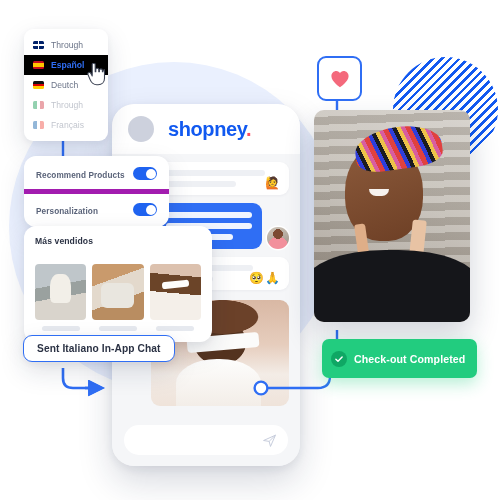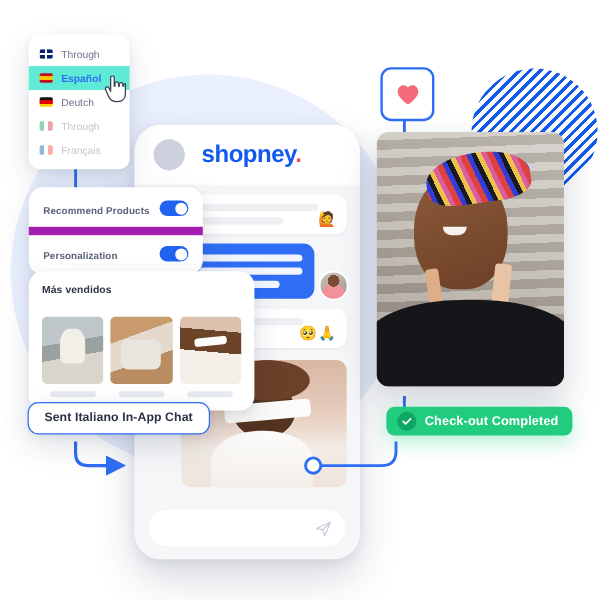--- a/index.html
+++ b/index.html
@@ -95,39 +95,39 @@
   
   .card{
     position:absolute;background:#fff;border-radius:12px;
     box-shadow:0 10px 26px rgba(26,38,70,.13),0 2px 6px rgba(26,38,70,.06);
     z-index:9;
   }
 
   
   #lang{left:24px;top:29px;width:84px;padding:6px 0;border-radius:9px;}
   .lang-item{display:flex;align-items:center;gap:7px;padding:5px 9px;font-size:8.6px;color:#6b7488;}
-  .lang-item.sel{background:#5eead4;color:#2f6ef4;font-weight:700;}
+  .lang-item.sel{background:#000000;color:#2f6ef4;font-weight:700;}
   .lang-item.dim{opacity:.42;}
   .flag{width:11px;height:8px;border-radius:1.5px;flex:none;overflow:hidden;display:block;}
   .f-uk{background:
     linear-gradient(to bottom,transparent 42%,#fff 42% 58%,transparent 58%),
     linear-gradient(to right,transparent 42%,#fff 42% 58%,transparent 58%),
     linear-gradient(to bottom,transparent 46%,#c8102e 46% 54%,transparent 54%),
     linear-gradient(to right,transparent 46%,#c8102e 46% 54%,transparent 54%),
     #012169;}
   .f-es{background:linear-gradient(to bottom,#c60b1e 0 26%,#ffc400 26% 74%,#c60b1e 74% 100%);}
   .f-de{background:linear-gradient(to bottom,#111 0 33%,#dd0000 33% 66%,#ffce00 66% 100%);}
   .f-it{background:linear-gradient(to right,#009246 0 33%,#fff 33% 66%,#ce2b37 66% 100%);}
   .f-fr{background:linear-gradient(to right,#0055a4 0 33%,#fff 33% 66%,#ef4135 66% 100%);}
   .cursor{position:absolute;left:86px;top:63px;z-index:12;}
 
   
   #toggles{left:24px;top:156px;width:145px;padding:2px 0;}
   .tg-row{display:flex;align-items:flex-end;justify-content:space-between;padding:9px 12px;}
-  .tg-row+.tg-row{border-top:7px solid #a21caf;}
+  .tg-row+.tg-row{border-top:5px solid #a21caf;}
   .tg-lab{font-size:8.2px;color:#5a6379;font-weight:600;letter-spacing:.1px;}
   .switch{width:24px;height:13px;border-radius:8px;background:#1f63f0;position:relative;flex:none;}
   .switch i{position:absolute;right:1.5px;top:1.5px;width:10px;height:10px;border-radius:50%;background:#fff;}
 
   
   #best{left:24px;top:226px;width:166px;padding:10px 11px 11px;}
   .best-title{font-size:8.6px;font-weight:700;color:#2b3244;margin-bottom:18px;letter-spacing:.1px;}
   .best-grid{display:flex;gap:6px;}
   .best-cell{flex:1;}
   .thumb{height:56px;border-radius:4px;overflow:hidden;position:relative;}
@@ -162,21 +162,21 @@
   .hero .smile{position:absolute;left:30%;top:46%;width:26%;height:7%;border-radius:0 0 12px 12px;background:#f7f2ee;}
   .hero .wrap{position:absolute;left:26%;top:8%;width:56%;height:20%;border-radius:50% 50% 30% 30%;
     transform:rotate(-8deg);
     background:repeating-linear-gradient(72deg,#e0413f 0 5px,#2f3edb 5px 9px,#1b1b1f 9px 13px,#eec24a 13px 17px,#d85ea0 17px 21px);}
   .hero .earring{position:absolute;left:62%;top:52%;width:9%;height:17%;background:#e8c3a4;border-radius:3px;transform:rotate(6deg);}
   .hero .earring2{position:absolute;left:27%;top:54%;width:7%;height:14%;background:#dfae88;border-radius:3px;transform:rotate(-8deg);}
   .hero .torso{position:absolute;left:-6%;bottom:0;width:112%;height:34%;border-radius:46% 46% 0 0;background:#15161a;}
 
   
   #badge{
-    position:absolute;left:322px;top:339px;height:24px;background:#22cc7f;border-radius:7px;
+    position:absolute;left:322px;top:339px;height:39px;background:#22cc7f;border-radius:7px;
     display:flex;align-items:center;gap:7px;padding:0 12px 0 9px;z-index:10;
     box-shadow:0 6px 16px rgba(34,204,127,.32);
   }
   #badge .lab{font-size:10.6px;color:#fff;font-weight:600;letter-spacing:.1px;white-space:nowrap;}
   .chk{width:16px;height:16px;border-radius:50%;background:#0fa764;flex:none;display:flex;align-items:center;justify-content:center;}
 </style>
 </head>
 <body>
 
 <div id="stage">

